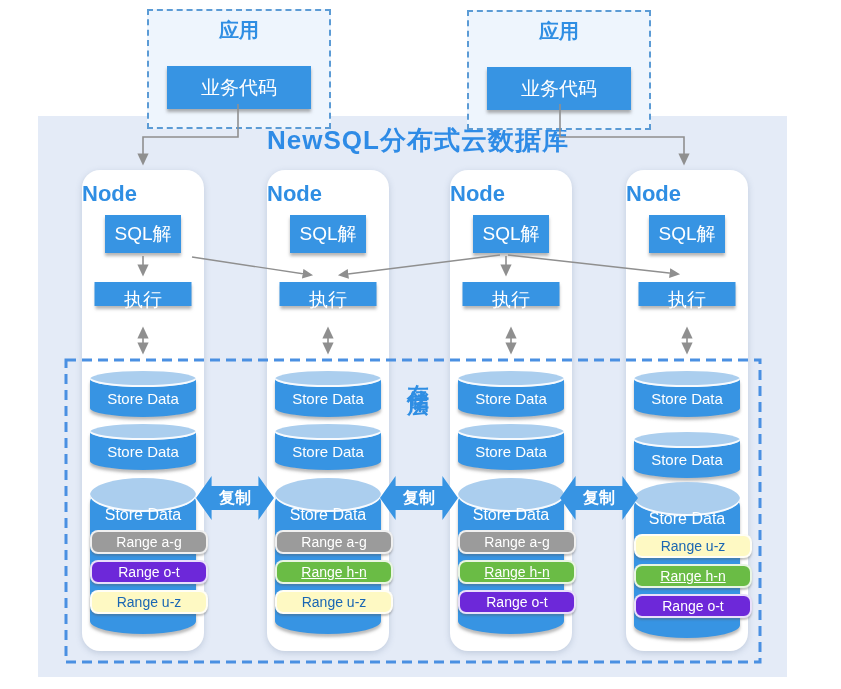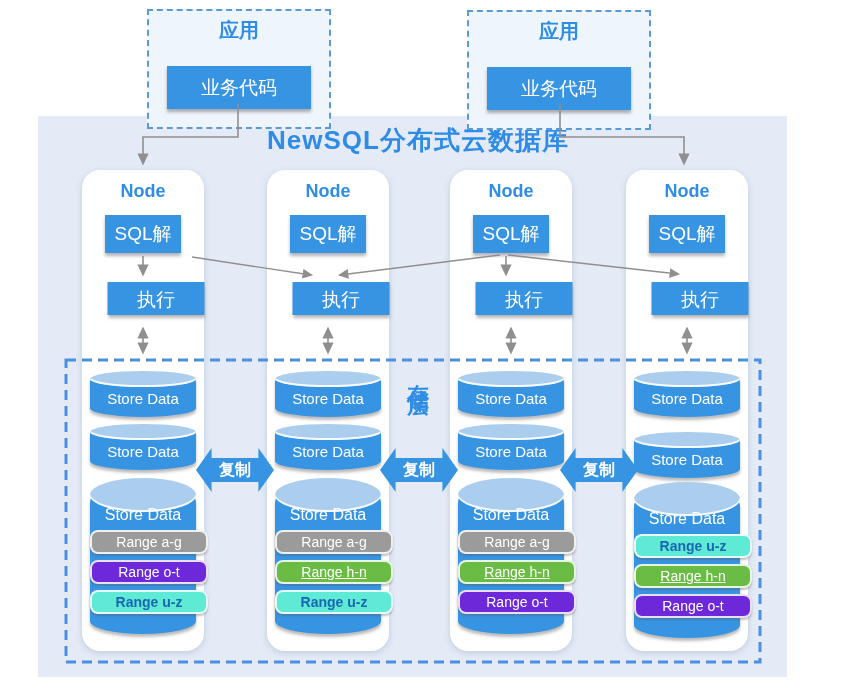--- a/index.html
+++ b/index.html
@@ -13,26 +13,26 @@
            border:2px dashed #5b9bd5;box-sizing:border-box;text-align:center;}
   .app1{left:147px;top:9px;}
   .app2{left:467px;top:10px;}
   .app-label{margin-top:6px;font-size:20px;font-weight:bold;color:#2f8ee3;}
   .app-button{width:144px;height:43px;margin:22px auto 0;background:#3794e3;color:#fff;
               font-size:19px;line-height:43px;box-shadow:0 3px 3px rgba(110,110,110,.55);}
   
   .node-card{position:absolute;top:170px;width:122px;height:481px;background:#ffffff;
              border-radius:18px;box-shadow:0 2px 6px rgba(110,130,160,.30);z-index:1;}
   .nc1{left:82px;} .nc2{left:267px;} .nc3{left:450px;} .nc4{left:626px;}
-  .node-title{position:absolute;top:11px;width:100%;text-align:center;
-              font-size:18px;font-weight:bold;color:#2f8ee3;}
+  .node-title{position:absolute;top:11px;width:100%;
+              font-size:22px;font-weight:bold;color:#2f8ee3;}
   .blue-box{position:absolute;left:50%;transform:translateX(-50%);background:#3794e3;color:#fff;
             text-align:center;box-shadow:0 3px 3px rgba(120,120,120,.55);}
   .sql-box{top:45px;width:76px;height:38px;font-size:19px;line-height:38px;}
-  .exec-box{top:112px;width:97px;height:33px;font-size:19px;line-height:36px;margin-left:13px;}
+  .exec-box{top:112px;width:97px;height:24px;font-size:19px;line-height:36px;}
   
   .cyl{position:absolute;left:50%;transform:translateX(-50%);width:106px;background:#3794e3;
        box-shadow:0 3px 3px rgba(120,120,120,.5);}
   .cyl::before{content:"";position:absolute;left:0;top:-1px;width:100%;height:16px;
        background:#abceee;border-radius:50%;box-shadow:inset 0 -2px 0 rgba(255,255,255,.9);}
   .cyl-small{height:45px;border-radius:53px/9px;}
   .cyl-small .cyl-text{position:relative;display:block;margin-top:18px;text-align:center;
        color:#fff;font-size:15px;}
   .cyl-big{height:155px;border-radius:53px 53px 53px 53px/24px 24px 13px 13px;}
   .cyl-big::before{height:34px;top:-1px;}
@@ -40,26 +40,26 @@
        color:#fff;font-size:16px;}
   .cs1{top:202px;} .cs2{top:255px;} .cyl-big{top:309px;}
   .nc4 .cs2{top:263px;} .nc4 .cyl-big{top:313px;}
   
   .pill{position:relative;width:118px;height:24px;margin:6px auto 0;box-sizing:border-box;
         border:2px solid rgba(255,255,255,.85);border-radius:8px;text-align:center;
         font-size:14px;line-height:20px;box-shadow:0 2px 2px rgba(90,90,90,.35);}
   .pill[data-color="gray"]{background:#9b9b9b;color:#fff;}
   .pill[data-color="blue"]{background:#6d28d9;color:#fff;}
   .pill[data-color="green"]{background:#6abc45;color:#fff;text-decoration:underline;}
-  .pill[data-color="white"]{background:#5eead4;color:#1a66b3;font-weight:bold;}
+  .pill[data-color="white"]{background:#fef9c3;color:#1a66b3;}
   
   .storage-label{position:absolute;left:407px;top:366px;width:26px;writing-mode:vertical-rl;
         text-orientation:upright;font-size:22px;font-weight:bold;color:#2f8ee3;
         letter-spacing:6px;z-index:2;}
-  .rep-arrow{position:absolute;top:448px;width:78px;height:44px;background:#3794e3;z-index:2;
+  .rep-arrow{position:absolute;top:476px;width:78px;height:44px;background:#3794e3;z-index:2;
         clip-path:polygon(0% 50%,20% 0%,20% 23%,80% 23%,80% 0%,100% 50%,80% 100%,80% 77%,20% 77%,20% 100%);
         display:flex;align-items:center;justify-content:center;}
   .rep-arrow span{color:#fff;font-size:16px;font-weight:bold;}
   .rep1{left:196px;} .rep2{left:380px;} .rep3{left:560px;}
   .connectors{position:absolute;left:0;top:0;z-index:5;pointer-events:none;}
 </style>
 </head>
 <body>
 
 <div class="canvas">

